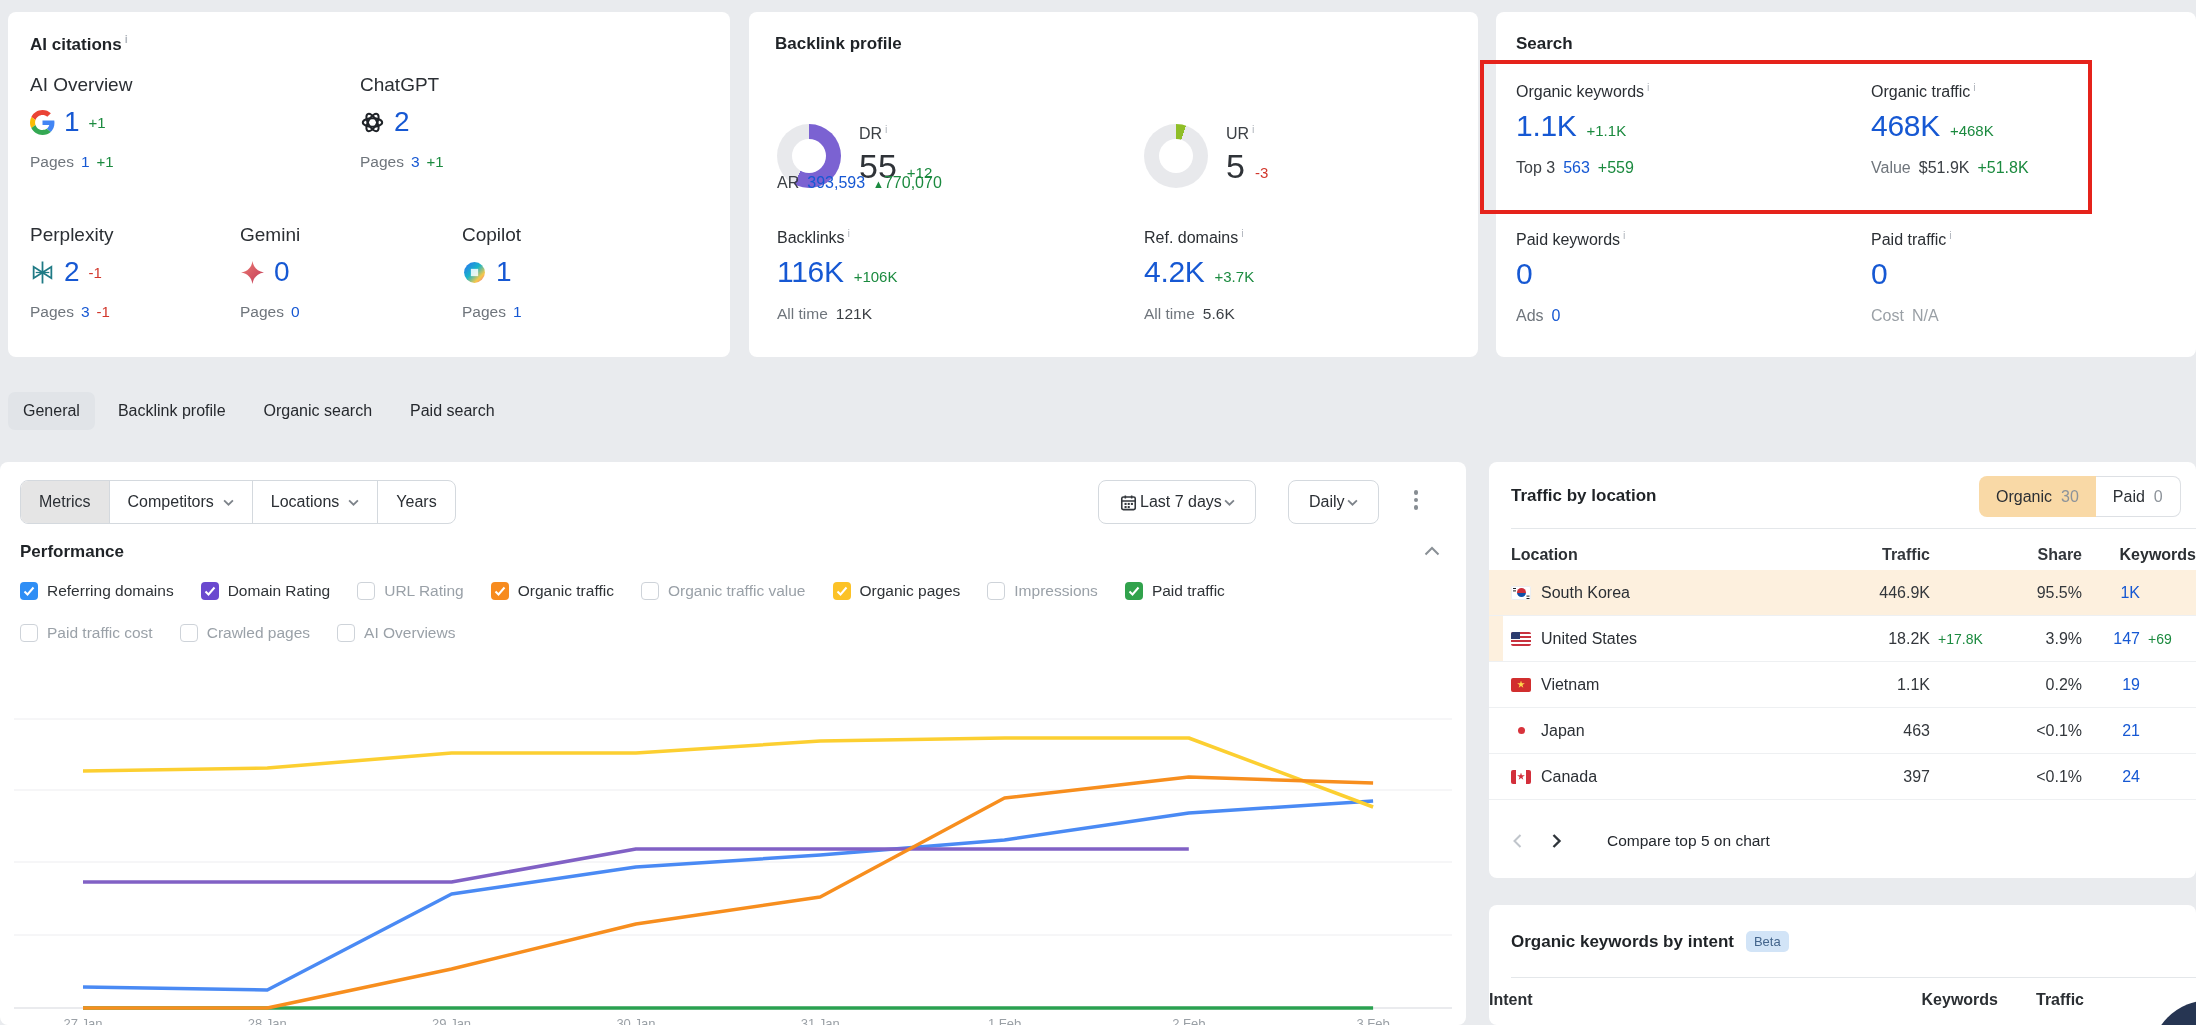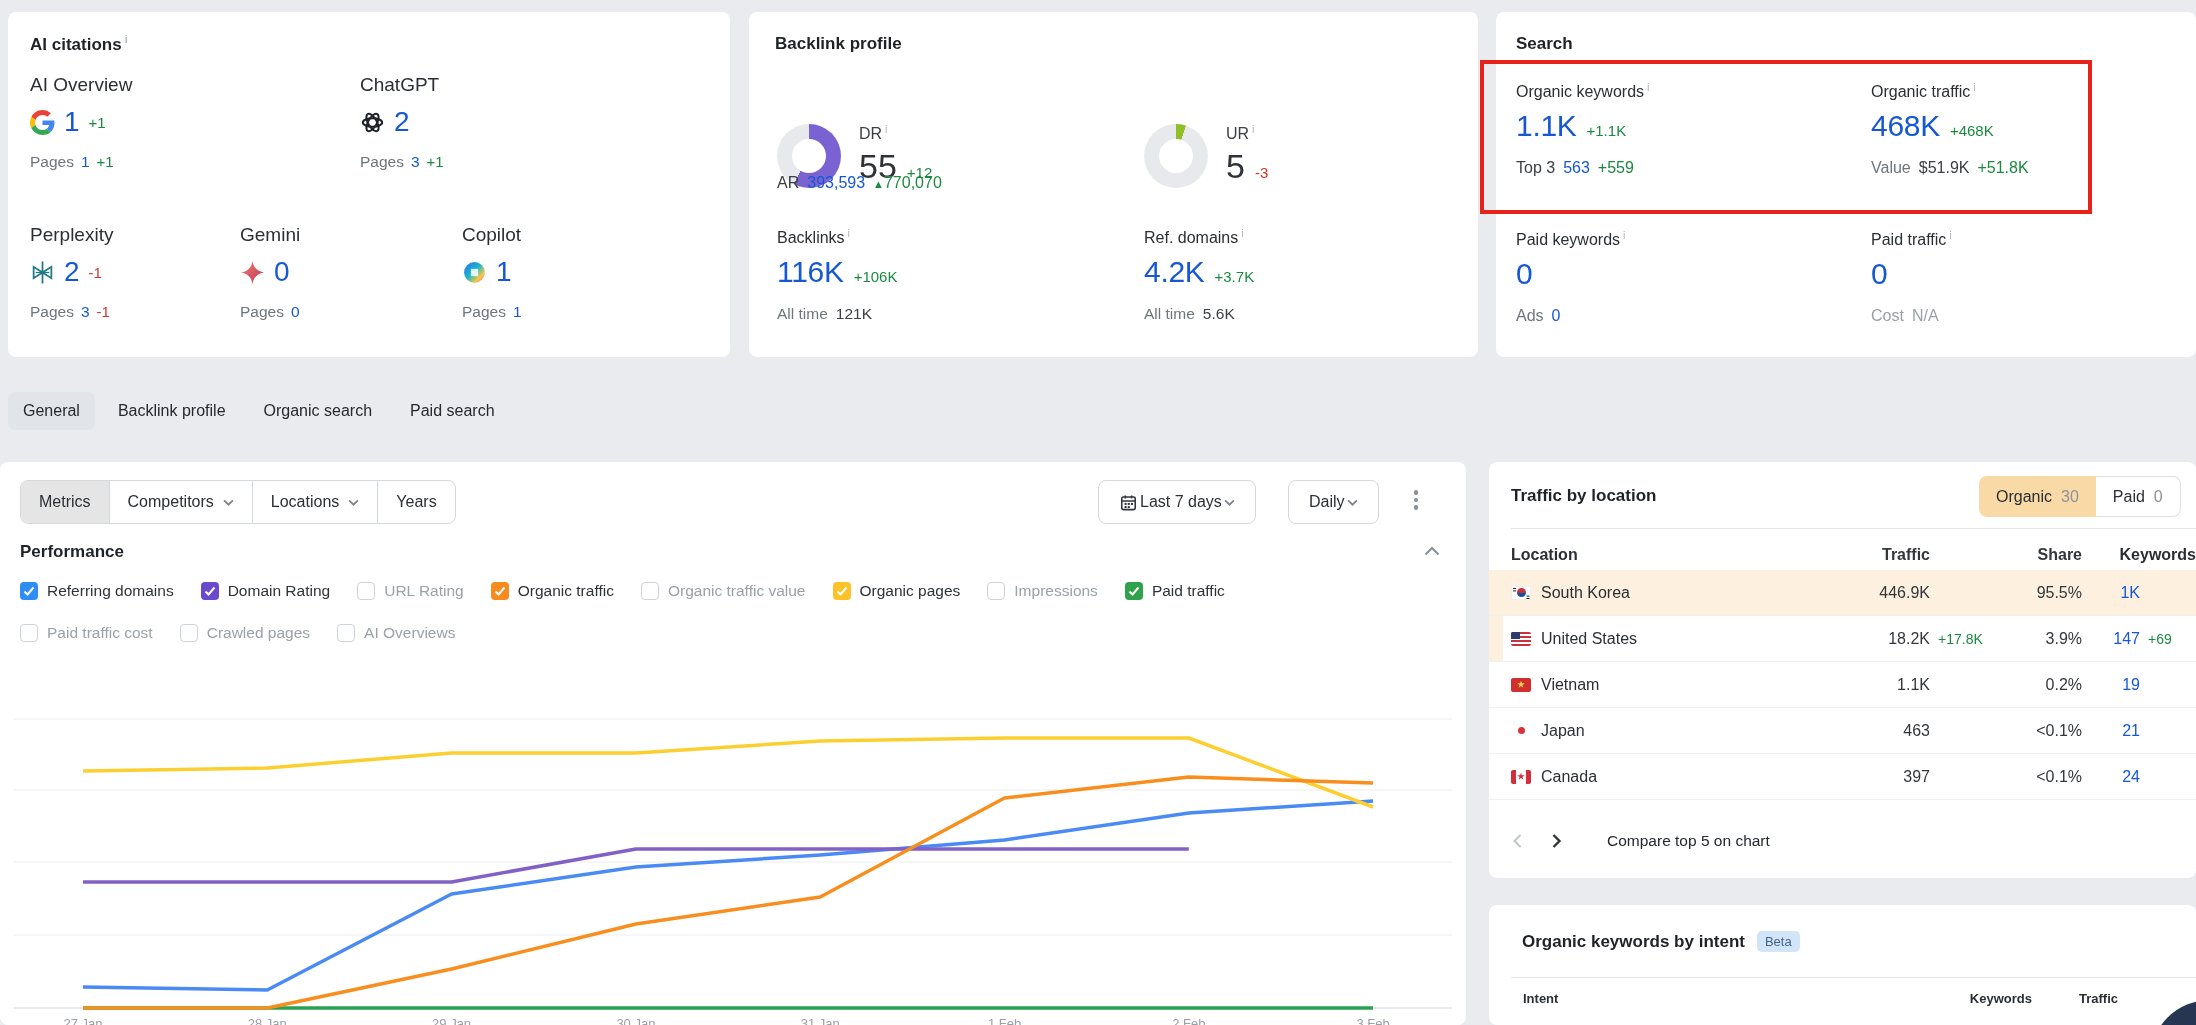--- a/index.html
+++ b/index.html
@@ -132,25 +132,25 @@
   .flag-jp::before { content:""; position:absolute; left:6.5px; top:3.5px; width:7px; height:7px; border-radius:50%; background:#d8333c; }
   .flag-ca { background:linear-gradient(90deg,#d32f3b 0 5px,#fff 5px 15px,#d32f3b 15px); }
   .flag-ca::before { content:""; position:absolute; left:6px; top:3px; width:8px; height:8px; background:#d32f3b;
       clip-path:polygon(50% 0%,61% 35%,98% 35%,68% 57%,79% 91%,50% 70%,21% 91%,32% 57%,2% 35%,39% 35%); }
 
   #loc-pagination { position:absolute; left:22px; top:370px; display:flex; align-items:center; gap:26px; }
   #compare-link { font-size:15.5px; color:#24282e; margin-left:18px; }
 
   
   #card-intent { left:1489px; top:905px; width:707px; height:120px; }
-  #intent-title-row { position:absolute; left:22px; top:26px; display:flex; align-items:center; gap:12px;margin-left:11px; }
+  #intent-title-row { position:absolute; left:22px; top:26px; display:flex; align-items:center; gap:12px; }
   #beta-badge { background:#d2e4f7; color:#44658c; font-size:13px; padding:3px 8px; border-radius:5px; }
   #intent-divider { position:absolute; left:22px; right:0; top:72px; border-top:1px solid #e4e7ea; }
-  #intent-header { position:absolute; left:12px; right:0; top:86px; display:grid; grid-template-columns:389px 120px 86px 1fr;
-      padding-left:22px; font-size:13px; font-weight:700; color:#2b2f33; }
+  #intent-header { position:absolute; left:0; right:0; top:86px; display:grid; grid-template-columns:389px 120px 86px 1fr;
+      font-size:16px; font-weight:700; color:#2b2f33; }
   #intent-header .r { text-align:right; }
   #chat-fab { position:absolute; left:2150px; top:1000px; width:120px; height:120px; border-radius:50%; background:#263552; z-index:10; }
 
   svg.icon { display:block; }
 </style>
 </head>
 <body>
 
 <section class="card" id="card-ai">
   <div class="card-title">

